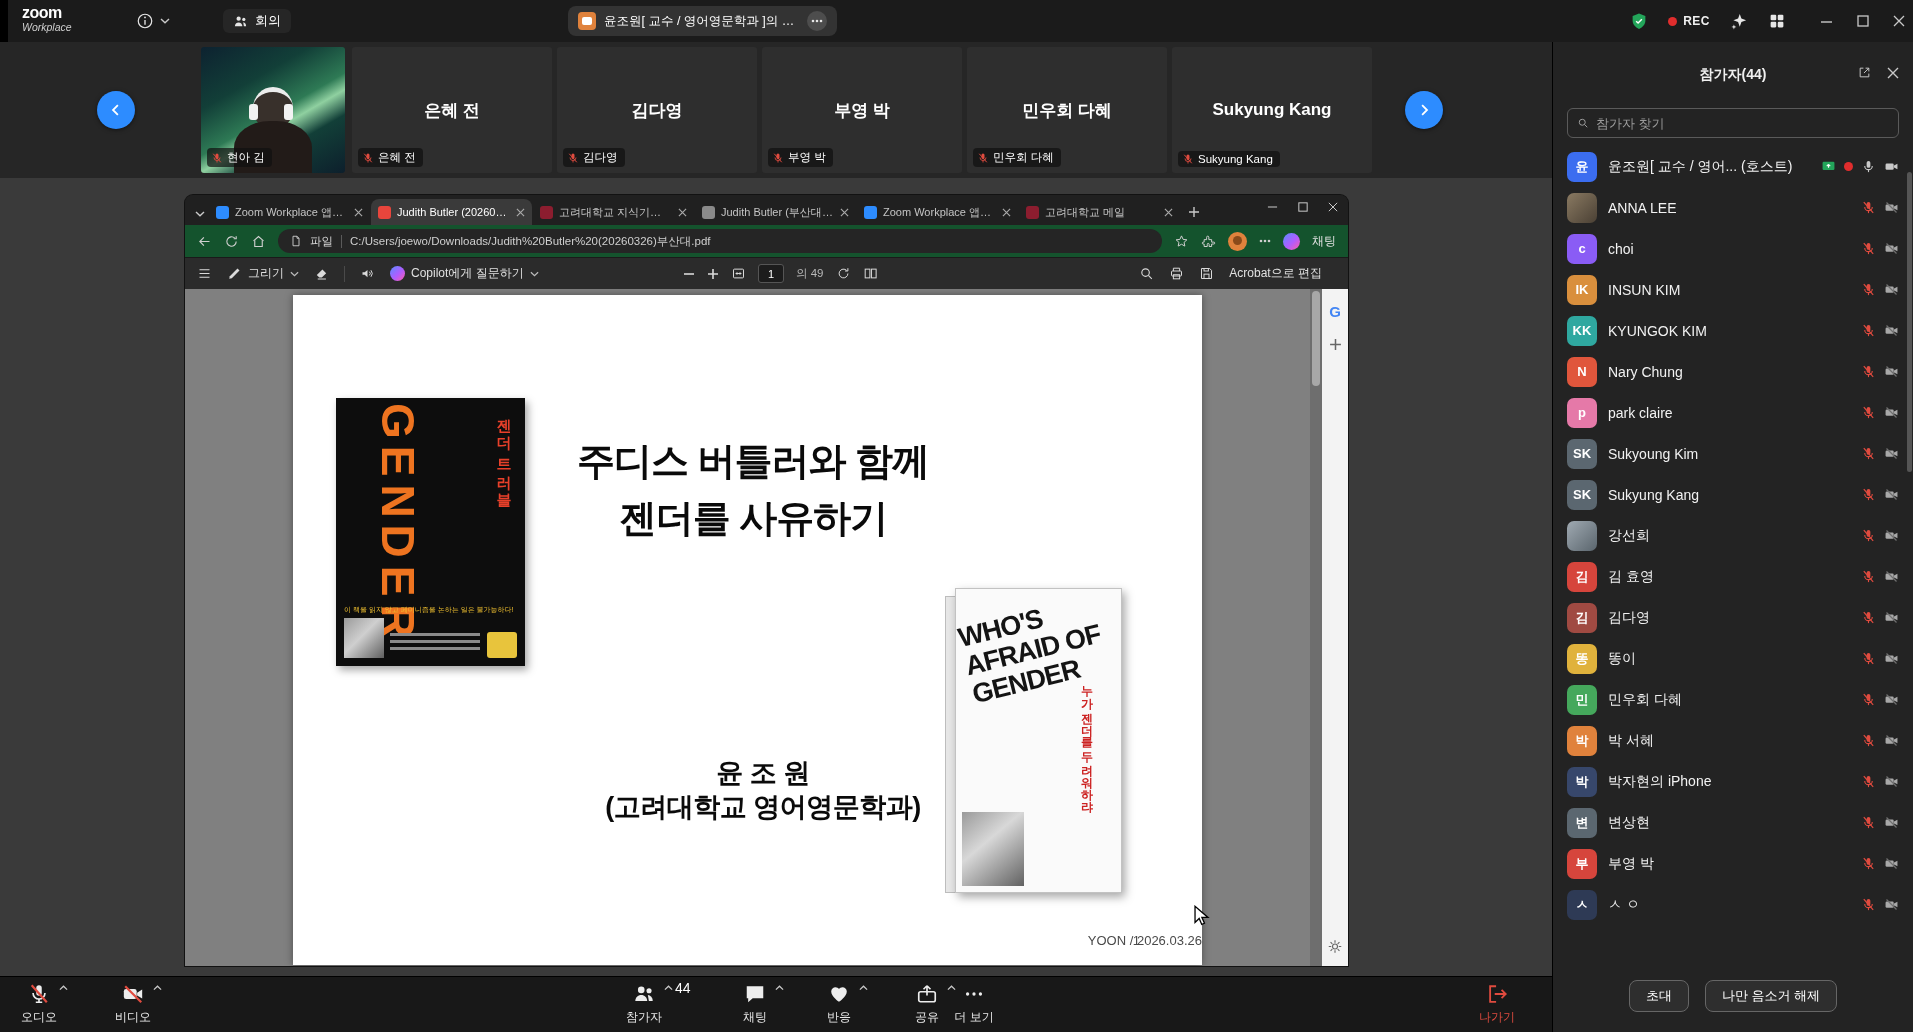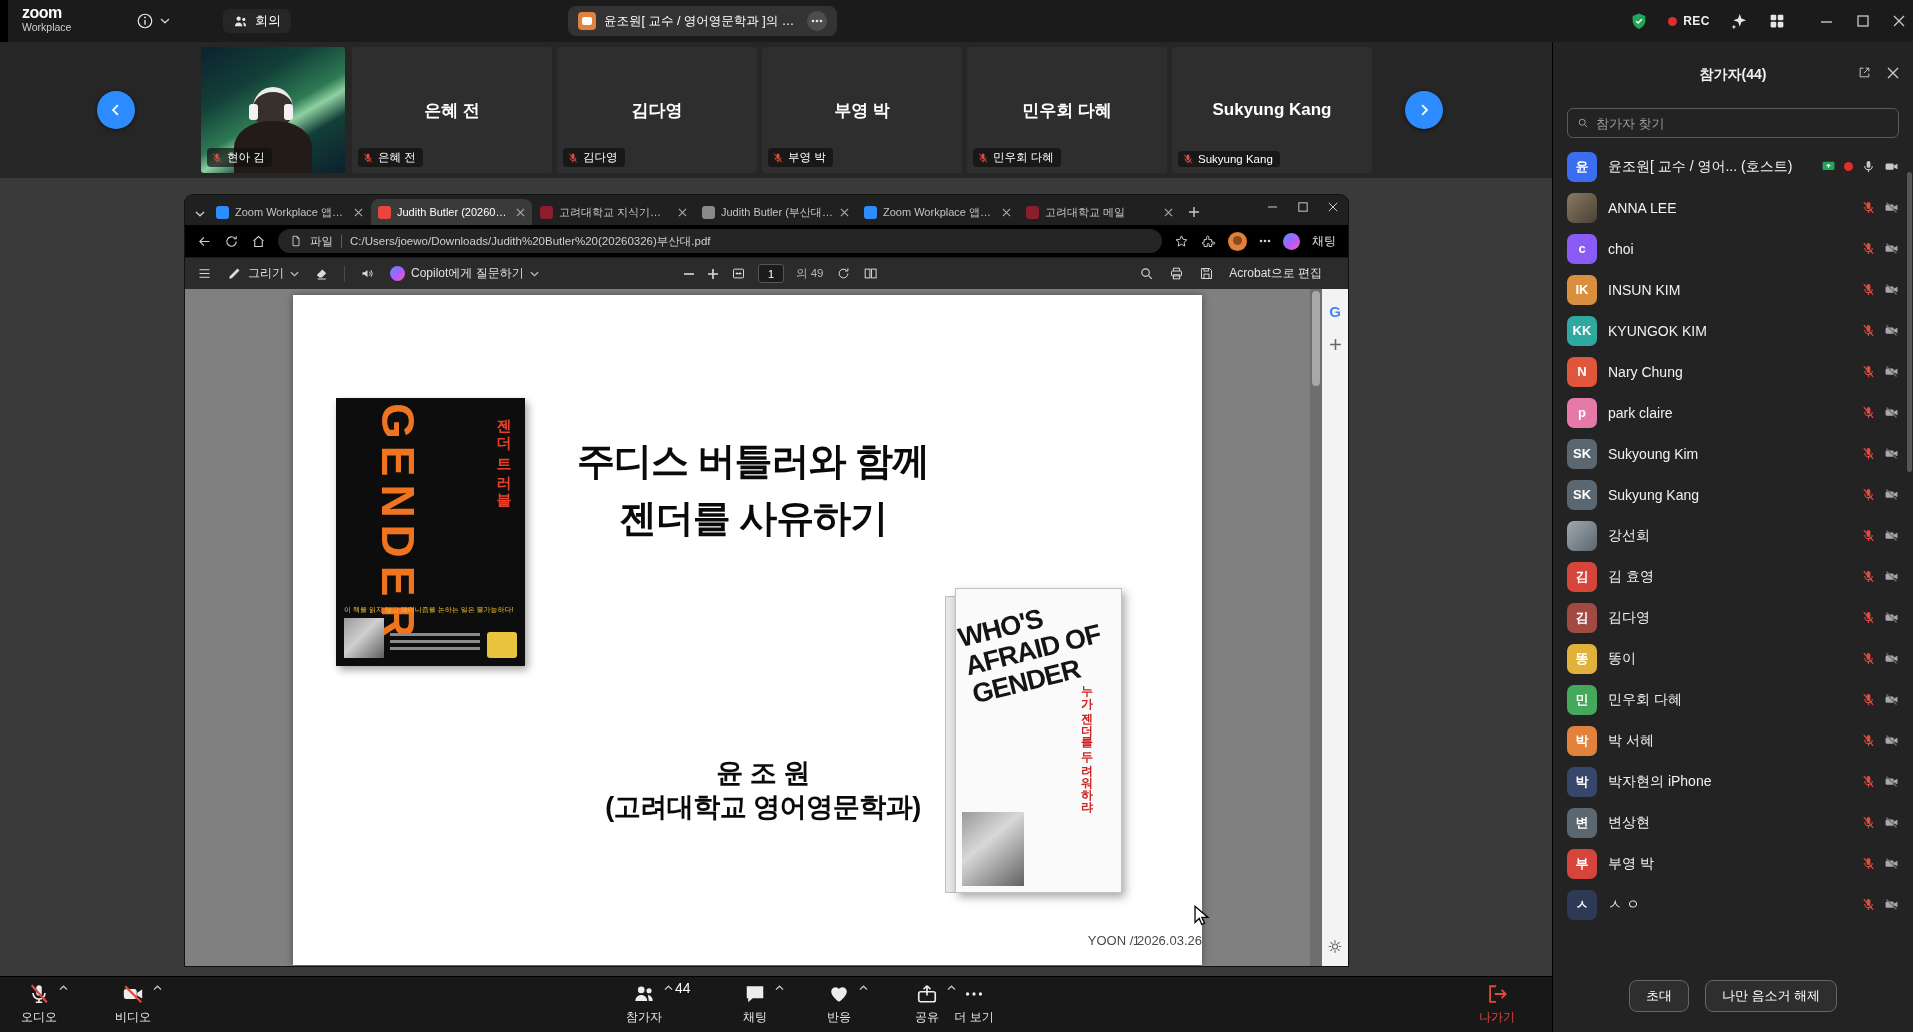--- a/index.html
+++ b/index.html
@@ -6,21 +6,21 @@
   html,body { width:1913px; height:1032px; overflow:hidden; background:#000;
     font-family:"Liberation Sans","DejaVu Sans",sans-serif; color:#fff; }
   svg { display:block; }
   .ic22{width:22px;height:22px;} .ic18{width:18px;height:18px;}
   .ic15{width:15px;height:15px;} .ic14{width:15px;height:15px;} .ic12{width:12px;height:12px;}
 
   
   .titlebar{position:absolute;top:0;left:8px;width:1913px;height:50px;background:#1b1b1b;border-bottom:1px solid #000;}
   .zoom-logo{position:absolute;left:14px;top:5px;line-height:1.05;}
   .zoom-logo .z{font-size:16px;font-weight:bold;letter-spacing:-0.5px;}
-  .zoom-logo .w{font-size:10.5px;color:#cfcfcf;}
+  .zoom-logo .w{font-size:10.5px;color:#cfcfcf;font-style:italic;}
   .tb-info{position:absolute;left:128px;top:12px;display:flex;align-items:center;gap:6px;}
   .tb-meeting{position:absolute;left:215px;top:9px;display:flex;align-items:center;gap:7px;font-size:13px;height:24px;padding:0 10px;border-radius:6px;background:#262626;}
   .tb-titletab{position:absolute;left:560px;top:6px;height:30px;background:#333;border-radius:8px;display:flex;align-items:center;gap:8px;padding:0 10px;font-size:12.5px;}
   .tb-titleicon{width:18px;height:18px;border-radius:4px;background:#E0823C;position:relative;}
   .tb-titleicon::after{content:"";position:absolute;left:4px;top:5px;width:10px;height:8px;border-radius:2px;background:#fff;}
   .tb-title{max-width:195px;overflow:hidden;white-space:nowrap;text-overflow:ellipsis;}
   .tb-ellipsis{width:20px;height:20px;border-radius:50%;background:#4d4d4d;display:flex;align-items:center;justify-content:center;}
   .tb-right{position:absolute;right:0;top:0;height:42px;display:flex;align-items:center;gap:20px;padding-right:16px;justify-content:space-between;}
   .rec-wrap{display:flex;align-items:center;gap:6px;}
   .rec-dot{width:9px;height:9px;border-radius:50%;background:#E02D2D;}
@@ -46,21 +46,21 @@
   .browser{position:absolute;left:185px;top:17px;width:1163px;height:771px;background:#202020;border-radius:8px 8px 0 0;overflow:hidden;box-shadow:0 0 0 1px #121212;}
   .tabbar{position:relative;height:30px;display:flex;align-items:flex-end;padding-left:8px;background:#202020;}
   .tab-search{margin:0 4px 8px 2px;}
   .tabs{display:flex;align-items:flex-end;gap:1px;}
   .tab{width:161px;height:26px;display:flex;align-items:center;gap:6px;padding:0 7px;border-radius:8px 8px 0 0;font-size:11px;color:#c4c4c4;}
   .tab.active{background:#3a3a3a;color:#fff;}
   .fav{width:13px;height:13px;border-radius:3px;flex:none;}
   .tab-title{flex:1;min-width:0;overflow:hidden;white-space:nowrap;text-overflow:ellipsis;}
   .newtab{margin:0 0 7px 8px;}
   .bwinctl{position:absolute;right:10px;top:6px;display:flex;gap:20px;align-items:center;}
-  .addrbar{height:32px;background:#000000;display:flex;align-items:center;gap:12px;padding:0 12px;}
+  .addrbar{height:32px;background:#14532d;display:flex;align-items:center;gap:12px;padding:0 12px;}
   .url-pill{flex:1;height:24px;background:#252525;border-radius:12px;display:flex;align-items:center;gap:8px;padding:0 12px;font-size:11.5px;color:#d8d8d8;min-width:0;}
   .url-div{width:1px;height:13px;background:#5a5a5a;}
   .url-path{overflow:hidden;white-space:nowrap;text-overflow:ellipsis;color:#cfcfcf;}
   .addr-right{display:flex;align-items:center;gap:12px;}
   .profile-dot{width:19px;height:19px;border-radius:50%;background:#E0823C;position:relative;}
   .profile-dot::after{content:"";position:absolute;left:5px;top:4px;width:9px;height:9px;border-radius:50%;background:#8a4a1a;}
   .copilot-dot{width:17px;height:17px;border-radius:50%;background:linear-gradient(135deg,#5a8cff,#b05cff 55%,#ff5ca8);}
   .chat-lbl{font-size:12px;color:#e2e2e2;}
   .pdftb{position:relative;height:32px;background:#2b2b2b;border-top:1px solid #1a1a1a;display:flex;align-items:center;gap:15px;padding:0 12px;font-size:12px;color:#e0e0e0;}
   .pdf-div{width:1px;height:16px;background:#4a4a4a;}

